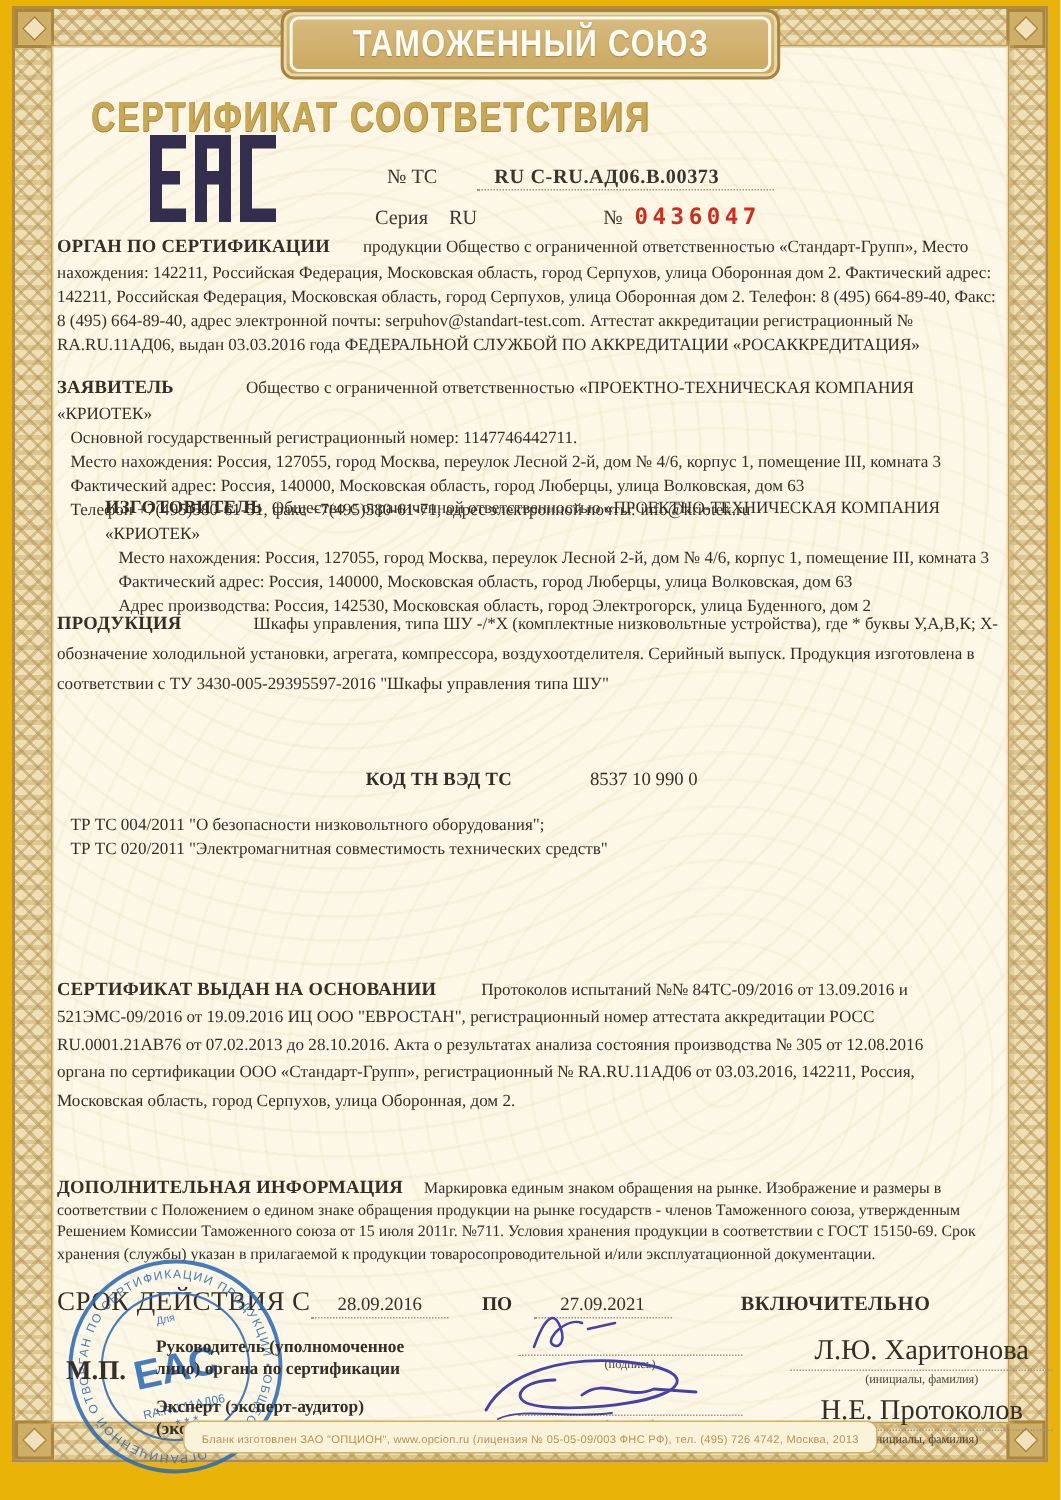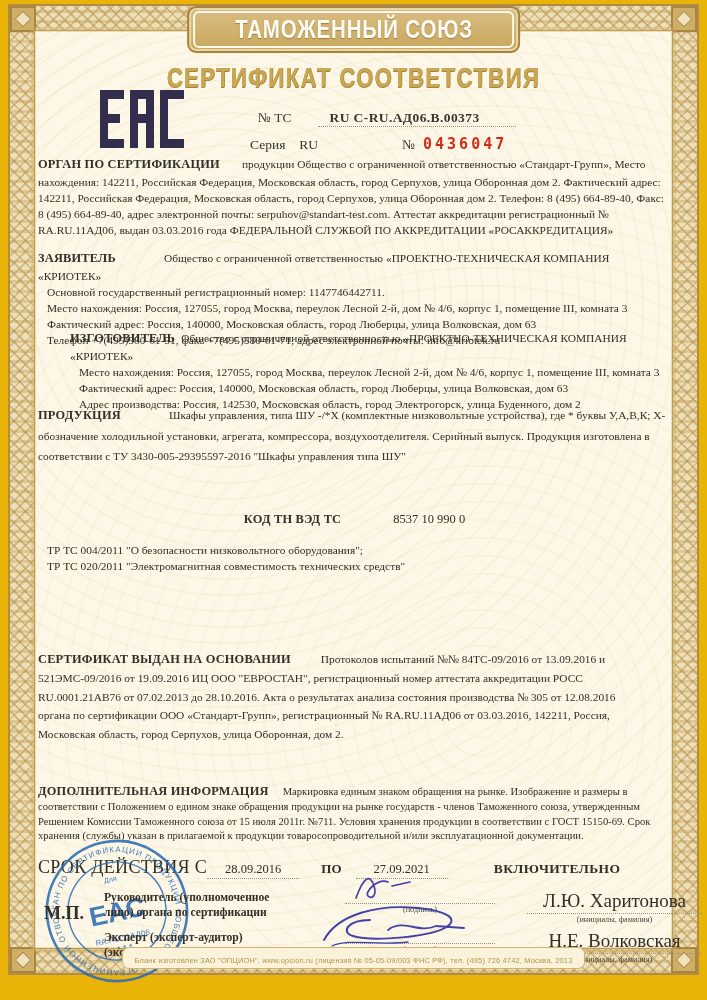--- a/index.html
+++ b/index.html
@@ -28,21 +28,21 @@
 
   
   .badge { position:absolute; top:2px; left:50%; transform:translateX(-50%);
     background:linear-gradient(180deg,#d9bd82,#c9a75d);
     border:2px solid #a8833c; border-radius:9px; padding:3px 4px; box-shadow:0 0 0 2px #e8d7ab inset; }
   .badge-in { border:2px solid #fdf9ec; border-radius:6px; padding:2px 14px; }
   .badge-text { display:inline-block; font-family:"Liberation Sans","DejaVu Sans",sans-serif;
     font-weight:700; font-size:25px; letter-spacing:1px; color:#fdfcf5;
     transform:scaleX(.82); transform-origin:center; text-shadow:0 1px 1px rgba(120,90,30,.55); white-space:nowrap; }
 
-  .doc-title { position:absolute; top:58px; left:0; width:100%; text-align:center; }
+  .doc-title { position:absolute; top:58px; left:0; width:100%; text-align:left; }
   .doc-title span { display:inline-block; font-family:"Liberation Sans","DejaVu Sans",sans-serif;
     font-weight:700; font-size:28px; letter-spacing:2px; color:#c9a753;
     transform:scaleX(.78); transform-origin:center; white-space:nowrap;
     text-shadow:0 1px 0 #a5823a, 1px 0 0 #b18c42, 0 0 3px rgba(255,255,255,.9); }
 
   .eac-logo { position:absolute; left:92px; top:86px; }
 
   .numline { position:absolute; left:250px; top:106px; font-size:13.5px; color:#3a362f; }
   .numline .val { font-weight:700; margin-left:26px; letter-spacing:.4px;
     border-bottom:1px dotted #9b9484; padding:0 36px 1px 12px; }
@@ -218,21 +218,21 @@
     <div class="sigrow" style="left:96px; top:926px;">
       <div class="sig-role">
         <div>Эксперт (эксперт-аудитор)</div>
         <div>(эксперты (эксперты-аудиторы))</div>
       </div>
       <div class="sig-line">
         <div class="rule"></div>
         <div class="cap">(подпись)</div>
       </div>
       <div class="sig-name">
-        <div class="nm">Н.Е. Волковская</div>
+        <div class="nm">Н.Е. Протоколов</div>
         <div class="cap">(инициалы, фамилия)</div>
       </div>
     </div>
 
     <svg class="sig-svg" style="left:340px; top:868px;" width="110" height="32" viewBox="0 0 110 32">
       <path d="M8,26 C16,4 22,2 26,14 C29,23 24,28 20,24 C16,20 30,6 40,10 M44,14 L62,10" fill="none" stroke="#4242a8" stroke-width="1.7" stroke-linecap="round"></path>
     </svg>
     <svg class="sig-svg" style="left:310px; top:896px;" width="160" height="56" viewBox="0 0 160 56">
       <path d="M6,40 C20,14 60,4 100,8 C128,11 140,18 130,26 C115,37 55,42 35,36 C22,32 30,20 52,20 M70,30 C85,18 100,34 118,26 L146,28" fill="none" stroke="#4242a8" stroke-width="1.9" stroke-linecap="round"></path>
       <path d="M14,46 C30,38 60,46 90,42" fill="none" stroke="#4242a8" stroke-width="1.3" stroke-linecap="round"></path>

